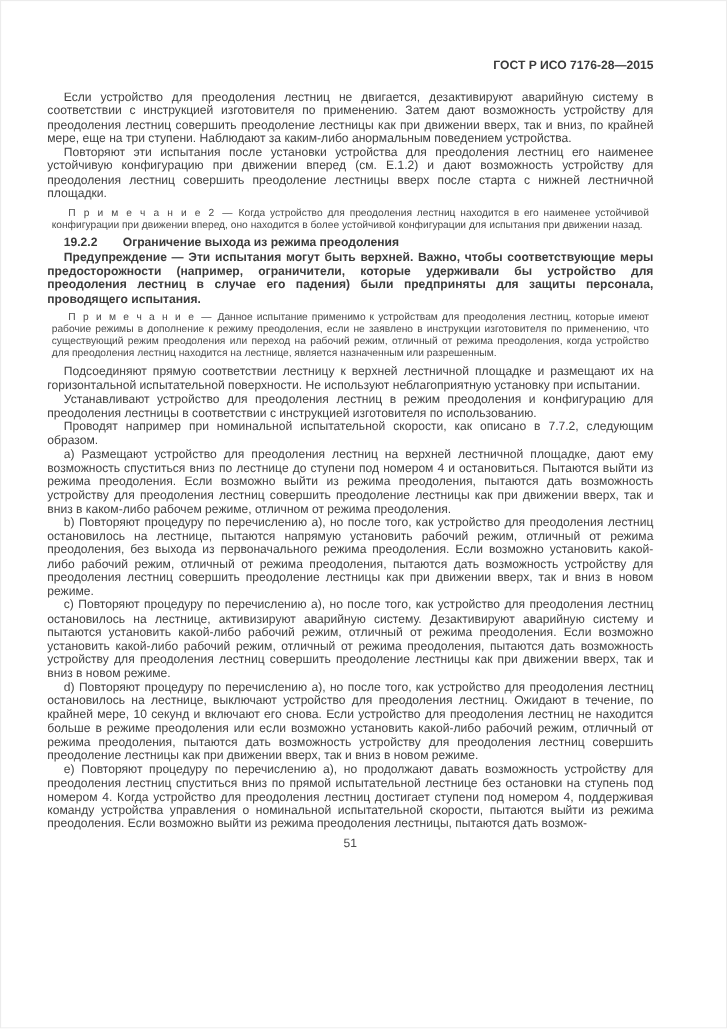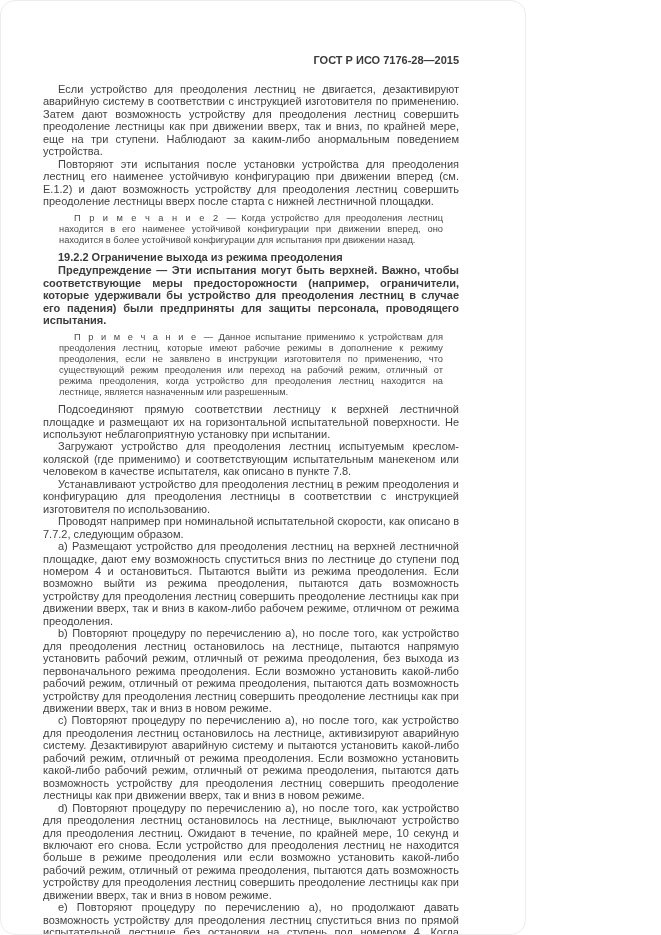--- a/index.html
+++ b/index.html
@@ -2,64 +2,63 @@
 <html><head>
 <meta charset="utf-8">
 <style>
   html, body {
     margin: 0;
     padding: 0;
     background: #ffffff;
   }
   .page {
     position: relative;
-    width: 526px;
+    width: 661px;
     height: 935px;
     box-sizing: border-box;
     background: #ffffff;
     padding: 54px 67px 0 43px;
     font-family: "Liberation Sans", sans-serif;
     color: #414141;
     overflow: hidden;
     outline: 1px solid #ececec;
     outline-offset: -1px;
-    border-radius: 15px;
   }
   .header {
     text-align: right;
     font-weight: bold;
     font-size: 11px;
     color: #3a3a3a;
     margin-bottom: 17px;
   }
   .content p {
     margin: 0;
     text-align: justify;
     font-size: 11px;
     line-height: 12.45px;
     text-indent: 15px;
     color: #424242;
   }
   .content p.note {
     font-size: 9.3px;
     line-height: 11.1px;
     color: #4a4a4a;
-    margin: 5px 16px;
+    margin: 5px 4px;
   }
   .note-label {
     letter-spacing: 1.5px;
     margin-right: 4px;
   }
   .content p.heading {
     font-weight: bold;
     color: #3a3a3a;
     margin: 5px 0 1px 0;
     text-align: left;
   }
-  .heading .h-num { margin-right: 3px; }
+  .heading .h-num { margin-right: 23px; }
   .content p.warning {
     font-weight: bold;
     color: #3d3d3d;
   }
   .pagenum {
     text-align: center;
     font-size: 11px;
     color: #4a4a4a;
     margin-top: 5px;
   }
@@ -80,21 +79,20 @@
 
     <p class="note"><span class="note-label">П р и м е ч а н и е  2 —</span><span>Когда устройство для преодоления лестниц находится в его наименее устойчивой конфигурации при движении вперед, оно находится в более устойчивой конфигурации для испытания при движении назад.</span></p>
 
     <p class="heading"><span class="h-num">19.2.2</span><span>Ограничение выхода из режима преодоления</span></p>
 
     <p class="warning">Предупреждение — Эти испытания могут быть верхней. Важно, чтобы соответствующие меры предосторожности (например, ограничители, которые удерживали бы устройство для преодоления лестниц в случае его падения) были предприняты для защиты персонала, проводящего испытания.</p>
 
     <p class="note"><span class="note-label">П р и м е ч а н и е  —</span><span>Данное испытание применимо к устройствам для преодоления лестниц, которые имеют рабочие режимы в дополнение к режиму преодоления, если не заявлено в инструкции изготовителя по применению, что существующий режим преодоления или переход на рабочий режим, отличный от режима преодоления, когда устройство для преодоления лестниц находится на лестнице, является назначенным или разрешенным.</span></p>
 
     <p>Подсоединяют прямую соответствии лестницу к верхней лестничной площадке и размещают их на горизонтальной испытательной поверхности. Не используют неблагоприятную установку при испытании.</p>
-    <p>Загружают устройство для преодоления лестниц испытуемым креслом-коляской (где применимо) и соответствующим испытательным манекеном или человеком в качестве испытателя, как описано в пункте 7.8.</p>
     <p>Устанавливают устройство для преодоления лестниц в режим преодоления и конфигурацию для преодоления лестницы в соответствии с инструкцией изготовителя по использованию.</p>
     <p>Проводят например при номинальной испытательной скорости, как описано в 7.7.2, следующим образом.</p>
     <p>а) Размещают устройство для преодоления лестниц на верхней лестничной площадке, дают ему возможность спуститься вниз по лестнице до ступени под номером 4 и остановиться. Пытаются выйти из режима преодоления. Если возможно выйти из режима преодоления, пытаются дать возможность устройству для преодоления лестниц совершить преодоление лестницы как при движении вверх, так и вниз в каком-либо рабочем режиме, отличном от режима преодоления.</p>
     <p>b) Повторяют процедуру по перечислению а), но после того, как устройство для преодоления лестниц остановилось на лестнице, пытаются напрямую установить рабочий режим, отличный от режима преодоления, без выхода из первоначального режима преодоления. Если возможно установить какой-либо рабочий режим, отличный от режима преодоления, пытаются дать возможность устройству для преодоления лестниц совершить преодоление лестницы как при движении вверх, так и вниз в новом режиме.</p>
     <p>с) Повторяют процедуру по перечислению а), но после того, как устройство для преодоления лестниц остановилось на лестнице, активизируют аварийную систему. Дезактивируют аварийную систему и пытаются установить какой-либо рабочий режим, отличный от режима преодоления. Если возможно установить какой-либо рабочий режим, отличный от режима преодоления, пытаются дать возможность устройству для преодоления лестниц совершить преодоление лестницы как при движении вверх, так и вниз в новом режиме.</p>
     <p>d) Повторяют процедуру по перечислению а), но после того, как устройство для преодоления лестниц остановилось на лестнице, выключают устройство для преодоления лестниц. Ожидают в течение, по крайней мере, 10 секунд и включают его снова. Если устройство для преодоления лестниц не находится больше в режиме преодоления или если возможно установить какой-либо рабочий режим, отличный от режима преодоления, пытаются дать возможность устройству для преодоления лестниц совершить преодоление лестницы как при движении вверх, так и вниз в новом режиме.</p>
     <p>е) Повторяют процедуру по перечислению а), но продолжают давать возможность устройству для преодоления лестниц спуститься вниз по прямой испытательной лестнице без остановки на ступень под номером 4. Когда устройство для преодоления лестниц достигает ступени под номером 4, поддерживая команду устройства управления о номинальной испытательной скорости, пытаются выйти из режима преодоления. Если возможно выйти из режима преодоления лестницы, пытаются дать возмож-</p>
 
   </div>
 

